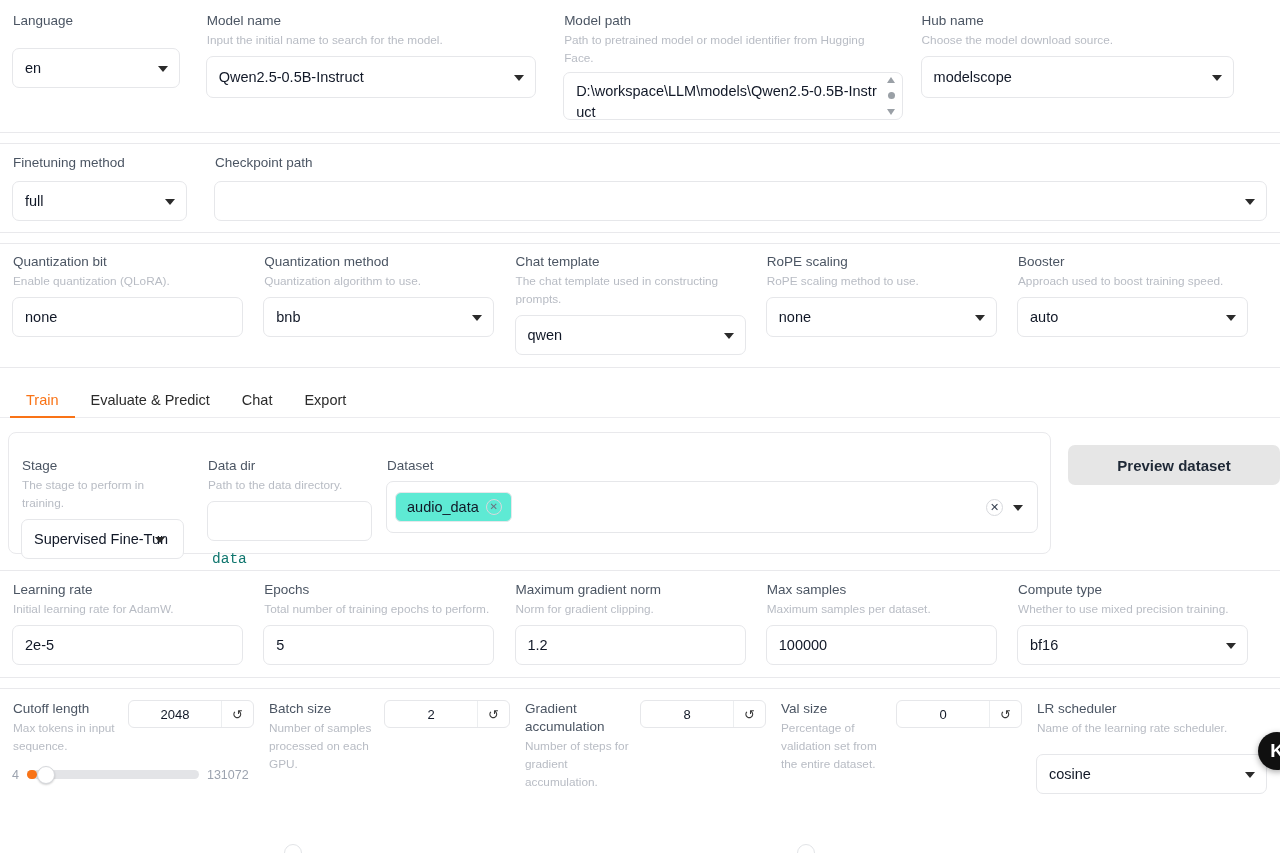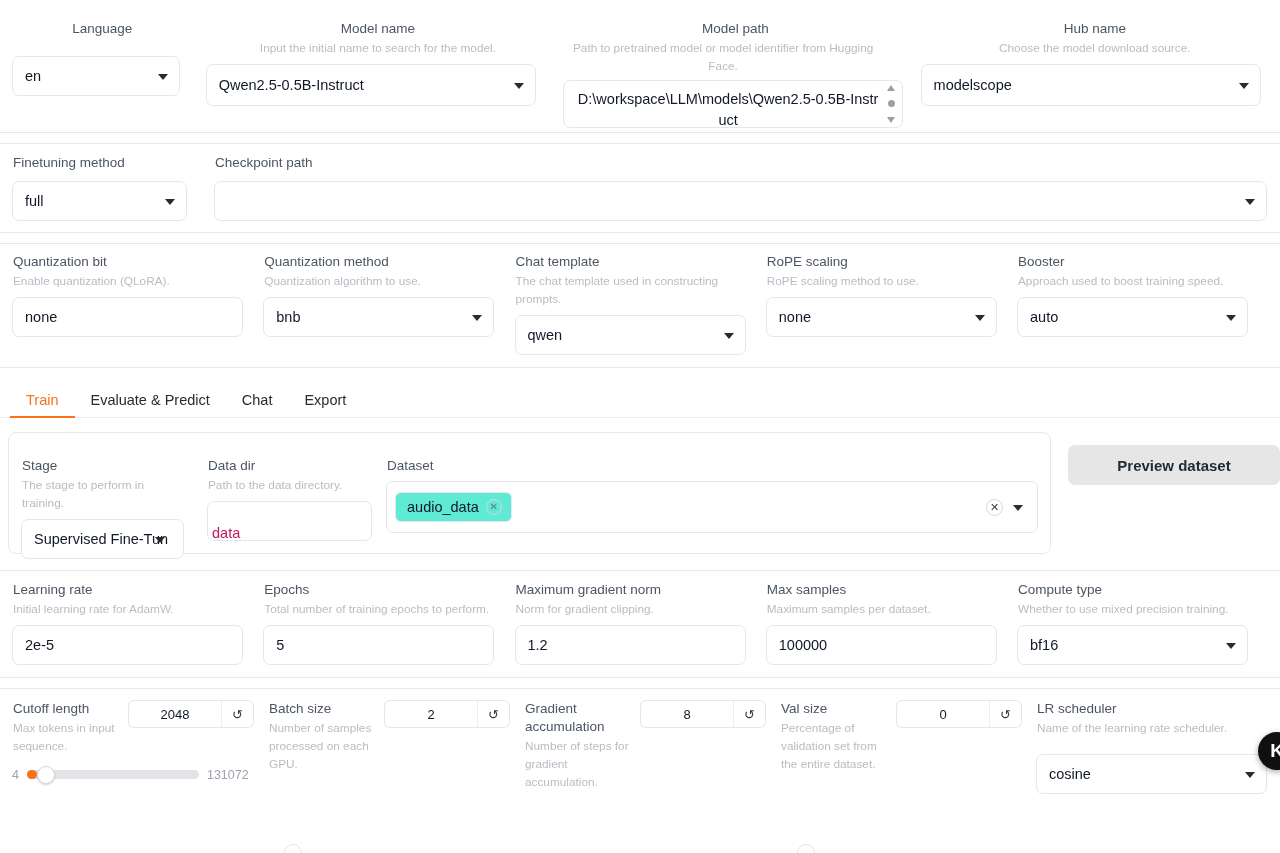--- a/index.html
+++ b/index.html
@@ -209,21 +209,21 @@
     display: flex; align-items: center; justify-content: center;
     color: #fff; font-size: 19px; font-weight: bold;
     box-shadow: 0 2px 6px rgba(0,0,0,.35);
   }
 </style>
 </head>
 <body>
 
 <div class="app">
 
-  <div class="panel flush" style="margin-top:-1px;height:134px;padding-top:20px;text-align:center;">
+  <div class="panel flush" style="margin-top:-1px;height:134px;padding-top:12px;">
     <div class="row">
       <div class="field" style="width:195px;">
         <div class="label">Language</div>
         <div class="hint empty">.</div>
         <div class="ctl" style="width:168px;margin-top:-8px;">
           <span>en</span>
           <span class="caret"></span>
         </div>
       </div>
 
@@ -245,21 +245,21 @@
             <span class="ar up"></span>
             <span class="dot"></span>
             <span class="ar dn"></span>
           </span>
         </div>
       </div>
 
       <div class="field" style="width:350px;padding-right:0;">
         <div class="label">Hub name</div>
         <div class="hint">Choose the model download source.</div>
-        <div class="ctl" style="width:340px;height:42px;">
+        <div class="ctl" style="width:313px;height:42px;">
           <span>modelscope</span>
           <span class="caret"></span>
         </div>
       </div>
     </div>
   </div>
 
   <div class="panel flush" style="height:90px;padding-top:10px;">
     <div class="row">
       <div class="field" style="width:202px;">
@@ -364,21 +364,21 @@
           </div>
         </div>
       </div>
     </div>
 
     <div style="flex:1;padding:13px 0 0 17px;">
       <button class="btn">Preview dataset</button>
     </div>
   </div>
 
-  <div style="position:absolute;left:212px;top:526px;font-size:14.5px;color:#be185d;">data</div>
+  <div style="position:absolute;left:212px;top:552px;font-size:14.5px;color:#0f766e;font-family:Liberation Mono, monospace;">data</div>
 
   <div class="panel flush" style="margin-top:6px;height:108px;padding-top:10px;">
     <div class="row">
       <div class="field" style="width:256px;">
         <div class="label">Learning rate</div>
         <div class="hint">Initial learning rate for AdamW.</div>
         <div class="ctl textonly" style="width:231px;">
           <span>2e-5</span>
         </div>
       </div>

